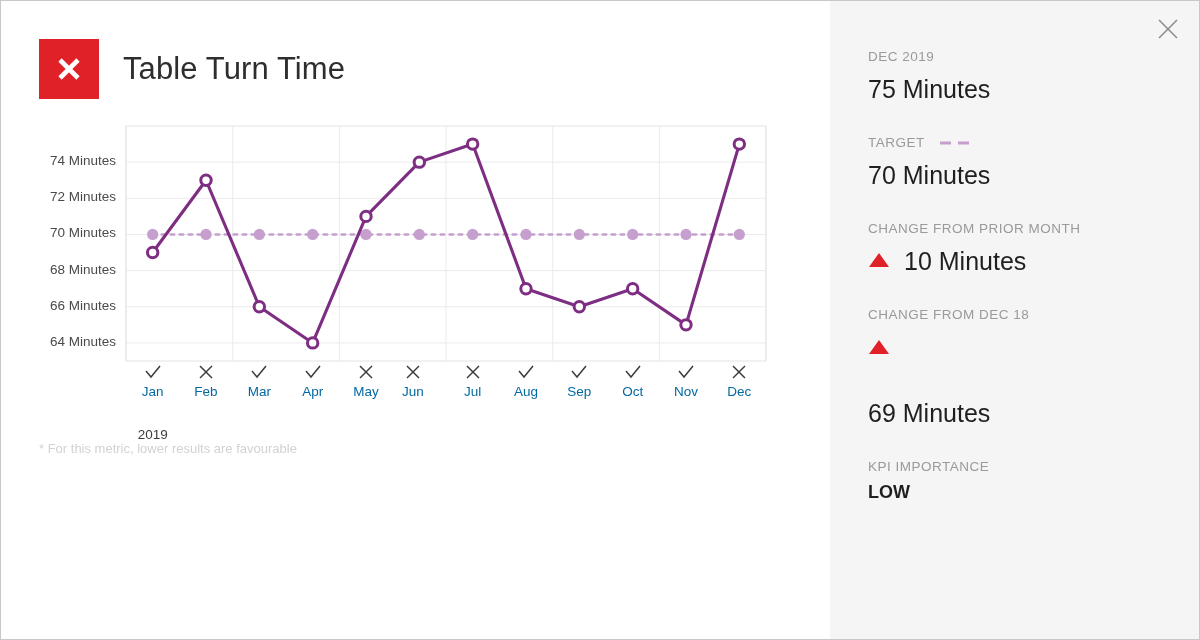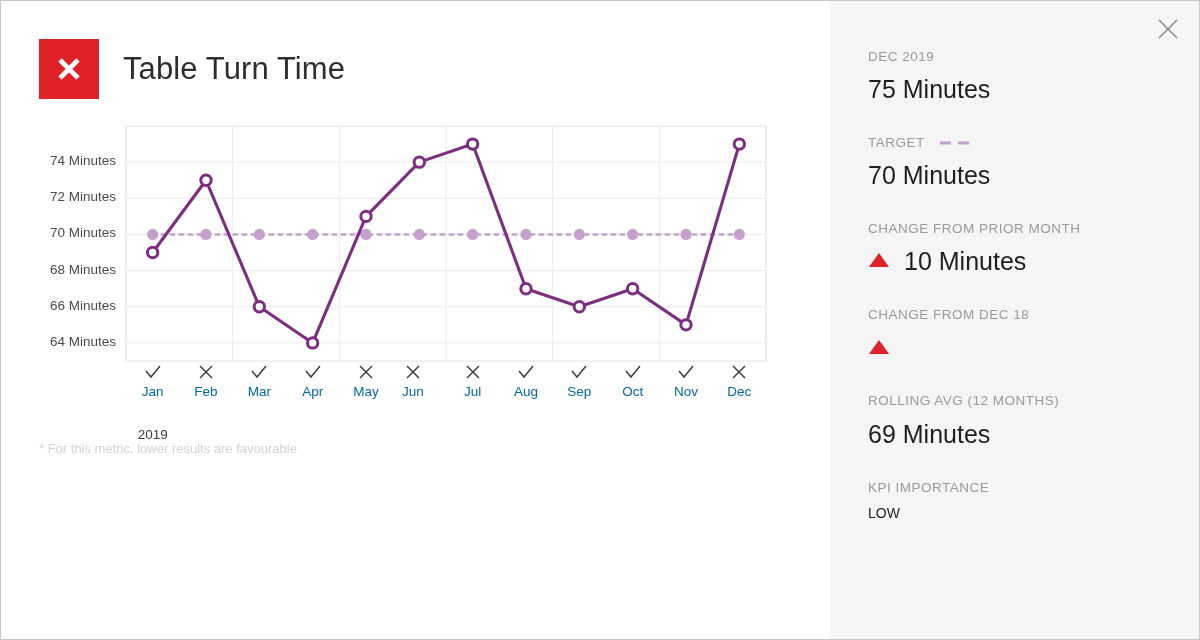--- a/index.html
+++ b/index.html
@@ -136,21 +136,21 @@
     margin-left: 14px;
   }
   .stat-value {
     font-size: 25px;
     font-weight: 400;
     color: #1f1f1f;
     line-height: 38px;
     margin-top: 2px;
     white-space: nowrap;
   }
-  .stat-value.small { font-size: 14px; line-height: 26px; font-weight: 400; }
+  .stat-value.small { font-size: 18px; line-height: 26px; font-weight: 700; }
   .stat-value .tri {
     display: inline-block;
     vertical-align: middle;
     margin-right: 14px;
     position: relative;
     top: -1px;
   }
   .stat-value .vtext { display: inline-block; vertical-align: middle; }
 </style>
 </head>
@@ -344,21 +344,20 @@
                 <polygon points="11,2 21,16 1,16" fill="#E02127"></polygon>
               </svg></span><span class="vtext">10 Minutes</span></div>
         </div>
         <div class="stat">
           <div><span class="stat-label">CHANGE FROM DEC 18</span></div>
           <div class="stat-value"><span class="tri"><svg width="22" height="18" viewBox="0 0 22 18">
                 <polygon points="11,2 21,16 1,16" fill="#E02127"></polygon>
               </svg></span></div>
         </div>
         <div class="stat">
-          <div><span class="stat-label">ROLLING AVG (12 MONTHS)</span></div>
           <div class="stat-value"><span class="vtext">69 Minutes</span></div>
         </div>
         <div class="stat">
           <div><span class="stat-label">KPI IMPORTANCE</span></div>
           <div class="stat-value small"><span class="vtext">LOW</span></div>
         </div>
       </div>
   </div>
 
 </div>

